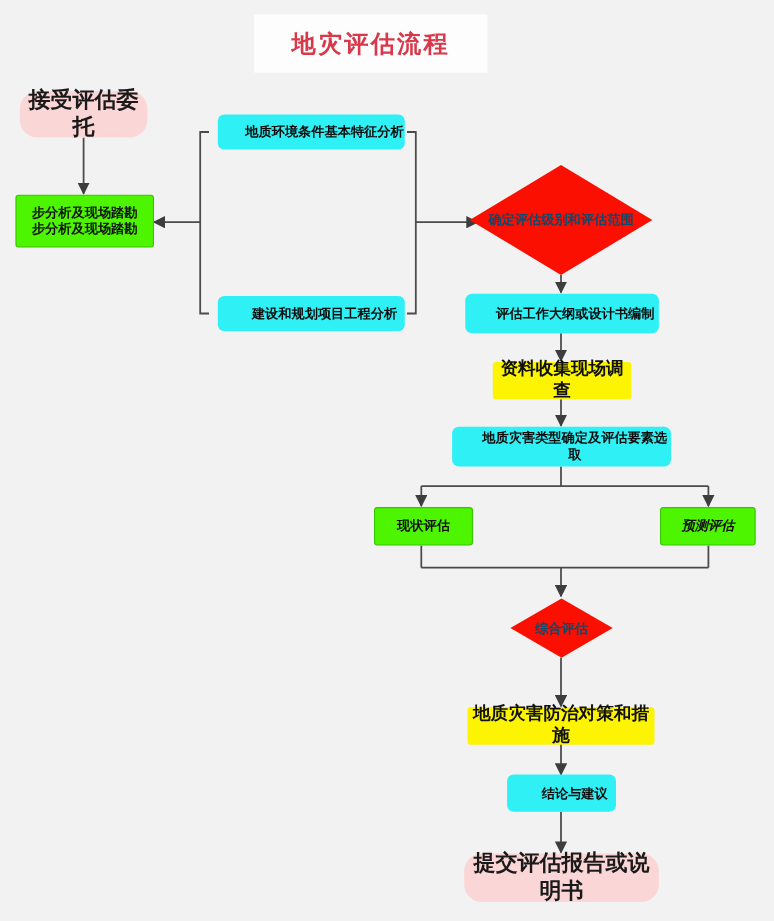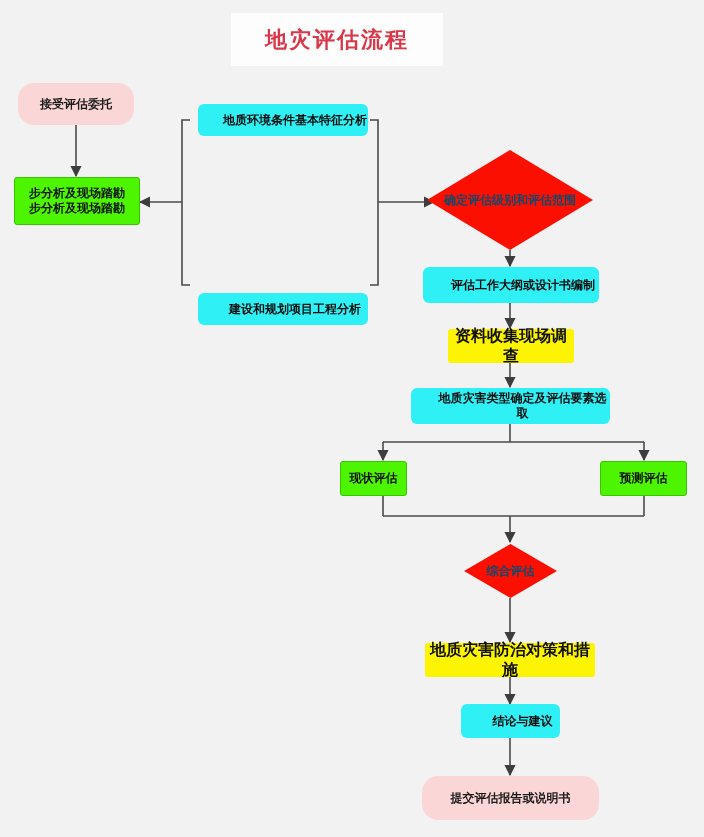--- a/index.html
+++ b/index.html
@@ -57,21 +57,21 @@
     font-size: 22px;
     font-weight: bold;
     letter-spacing: 2px;
   }
   
   .pink {
     background: #fbd6d6;
     border-radius: 16px;
     color: #1a1a1a;
     font-weight: bold;
-    font-size: 12px;
+    font-size: 20px;
   }
   .green {
     background: #4df500;
     border: 1px solid #39c400;
     border-radius: 3px;
     color: #101010;
     font-weight: bold;
     font-size: 12px;
   }
   .cyan {
@@ -169,21 +169,21 @@
 
   <div class="node green" style="left:14px; top:177px; width:126px; height:48px; flex-direction:column;">
     <span>步分析及现场踏勘</span>
     <span>步分析及现场踏勘</span>
   </div>
 
   <div class="node cyan" style="left:198px; top:104px; width:170px; height:32px;">
     <span>地质环境条件基本特征分析</span>
   </div>
 
-  <div class="node cyan" style="left:198px; top:269px; width:170px; height:32px;margin-top:24px;">
+  <div class="node cyan" style="left:198px; top:269px; width:170px; height:32px;">
     <span>建设和规划项目工程分析</span>
   </div>
 
   <div class="diamond-wrap" style="left:425px; top:148px; width:170px; height:104px;">
     <svg width="170" height="104" viewBox="0 0 170 104" xmlns="http://www.w3.org/2000/svg">
       <polygon points="85,2 168,52 85,102 2,52" fill="#fa0f00"></polygon>
     </svg>
     <div class="diamond-label">确定评估级别和评估范围</div>
   </div>
 
@@ -192,25 +192,25 @@
   </div>
 
   <div class="node yellow" style="left:448px; top:329px; width:126px; height:34px;">
     <span>资料收集现场调查</span>
   </div>
 
   <div class="node cyan" style="left:411px; top:388px; width:199px; height:36px;">
     <span>地质灾害类型确定及评估要素选取</span>
   </div>
 
-  <div class="node green" style="left:340px; top:461px; width:67px; height:35px;">
+  <div class="node green" style="left:340px; top:461px; width:90px; height:35px;">
     <span>现状评估</span>
   </div>
 
-  <div class="node green" style="left:600px; top:461px; width:87px; height:35px;">
+  <div class="node green" style="left:600px; top:461px; width:87px; height:35px;font-style:italic;">
     <span>预测评估</span>
   </div>
 
   <div class="diamond-wrap" style="left:462px; top:543px; width:97px; height:56px;">
     <svg width="97" height="56" viewBox="0 0 97 56" xmlns="http://www.w3.org/2000/svg">
       <polygon points="48.5,1 95,28 48.5,55 2,28" fill="#fa0f00"></polygon>
     </svg>
     <div class="diamond-label">综合评估</div>
   </div>
 

